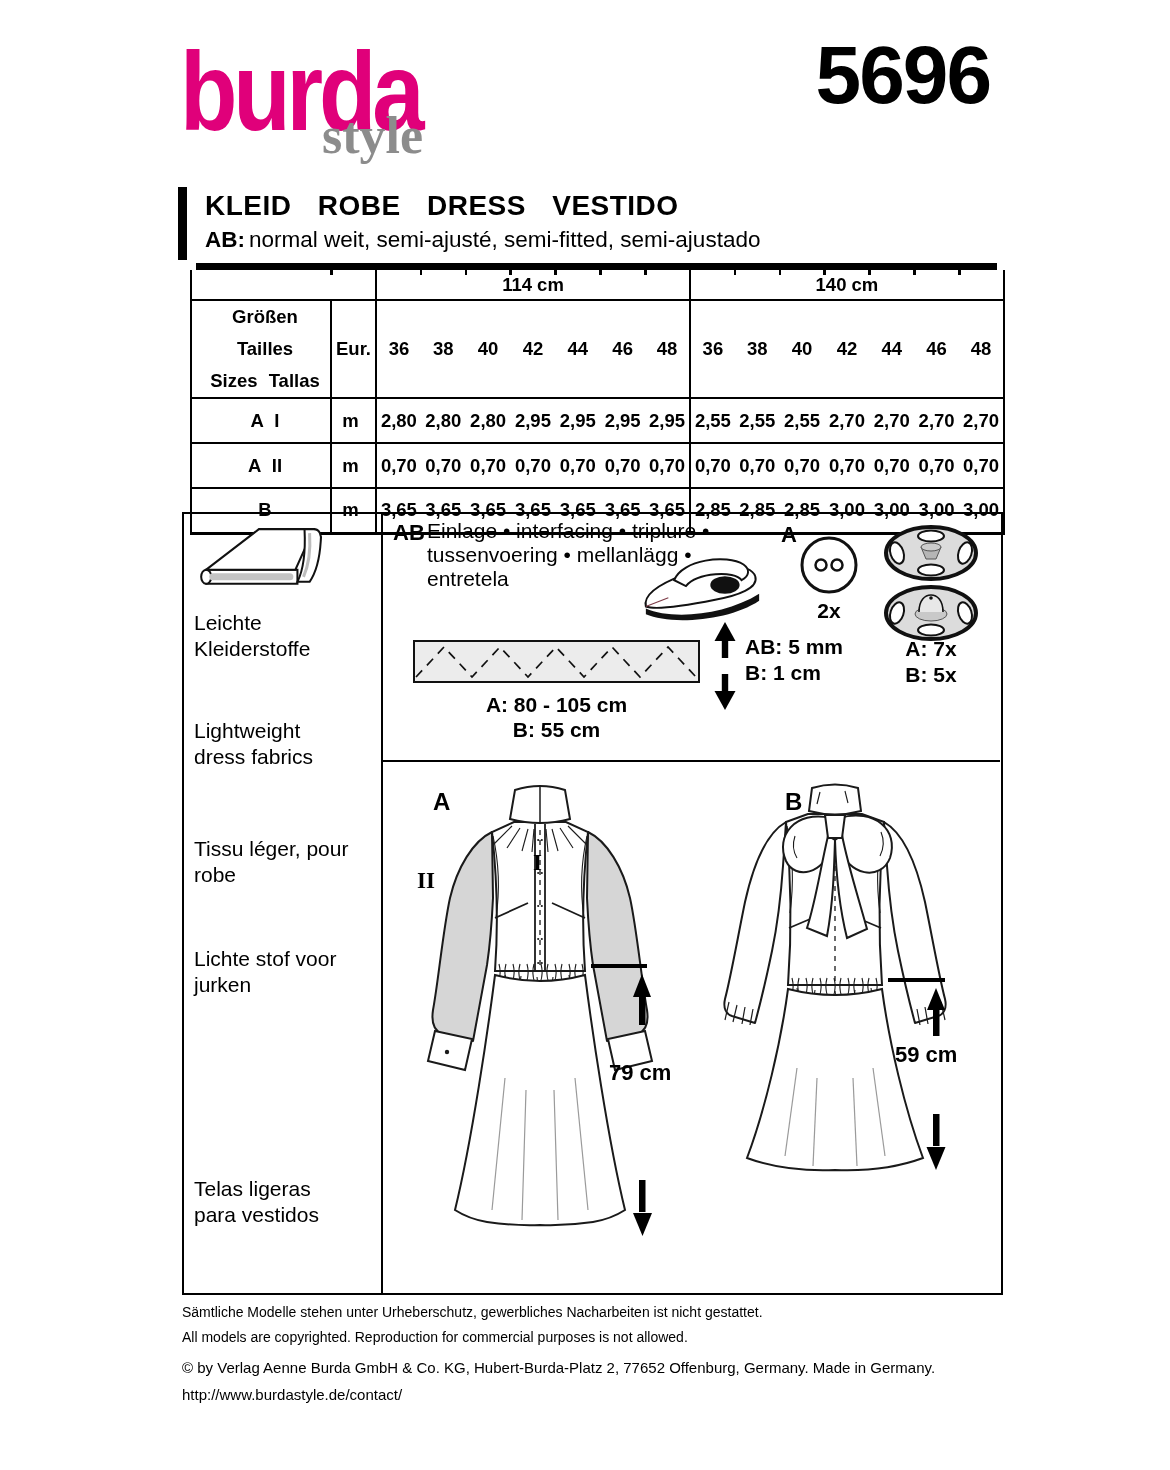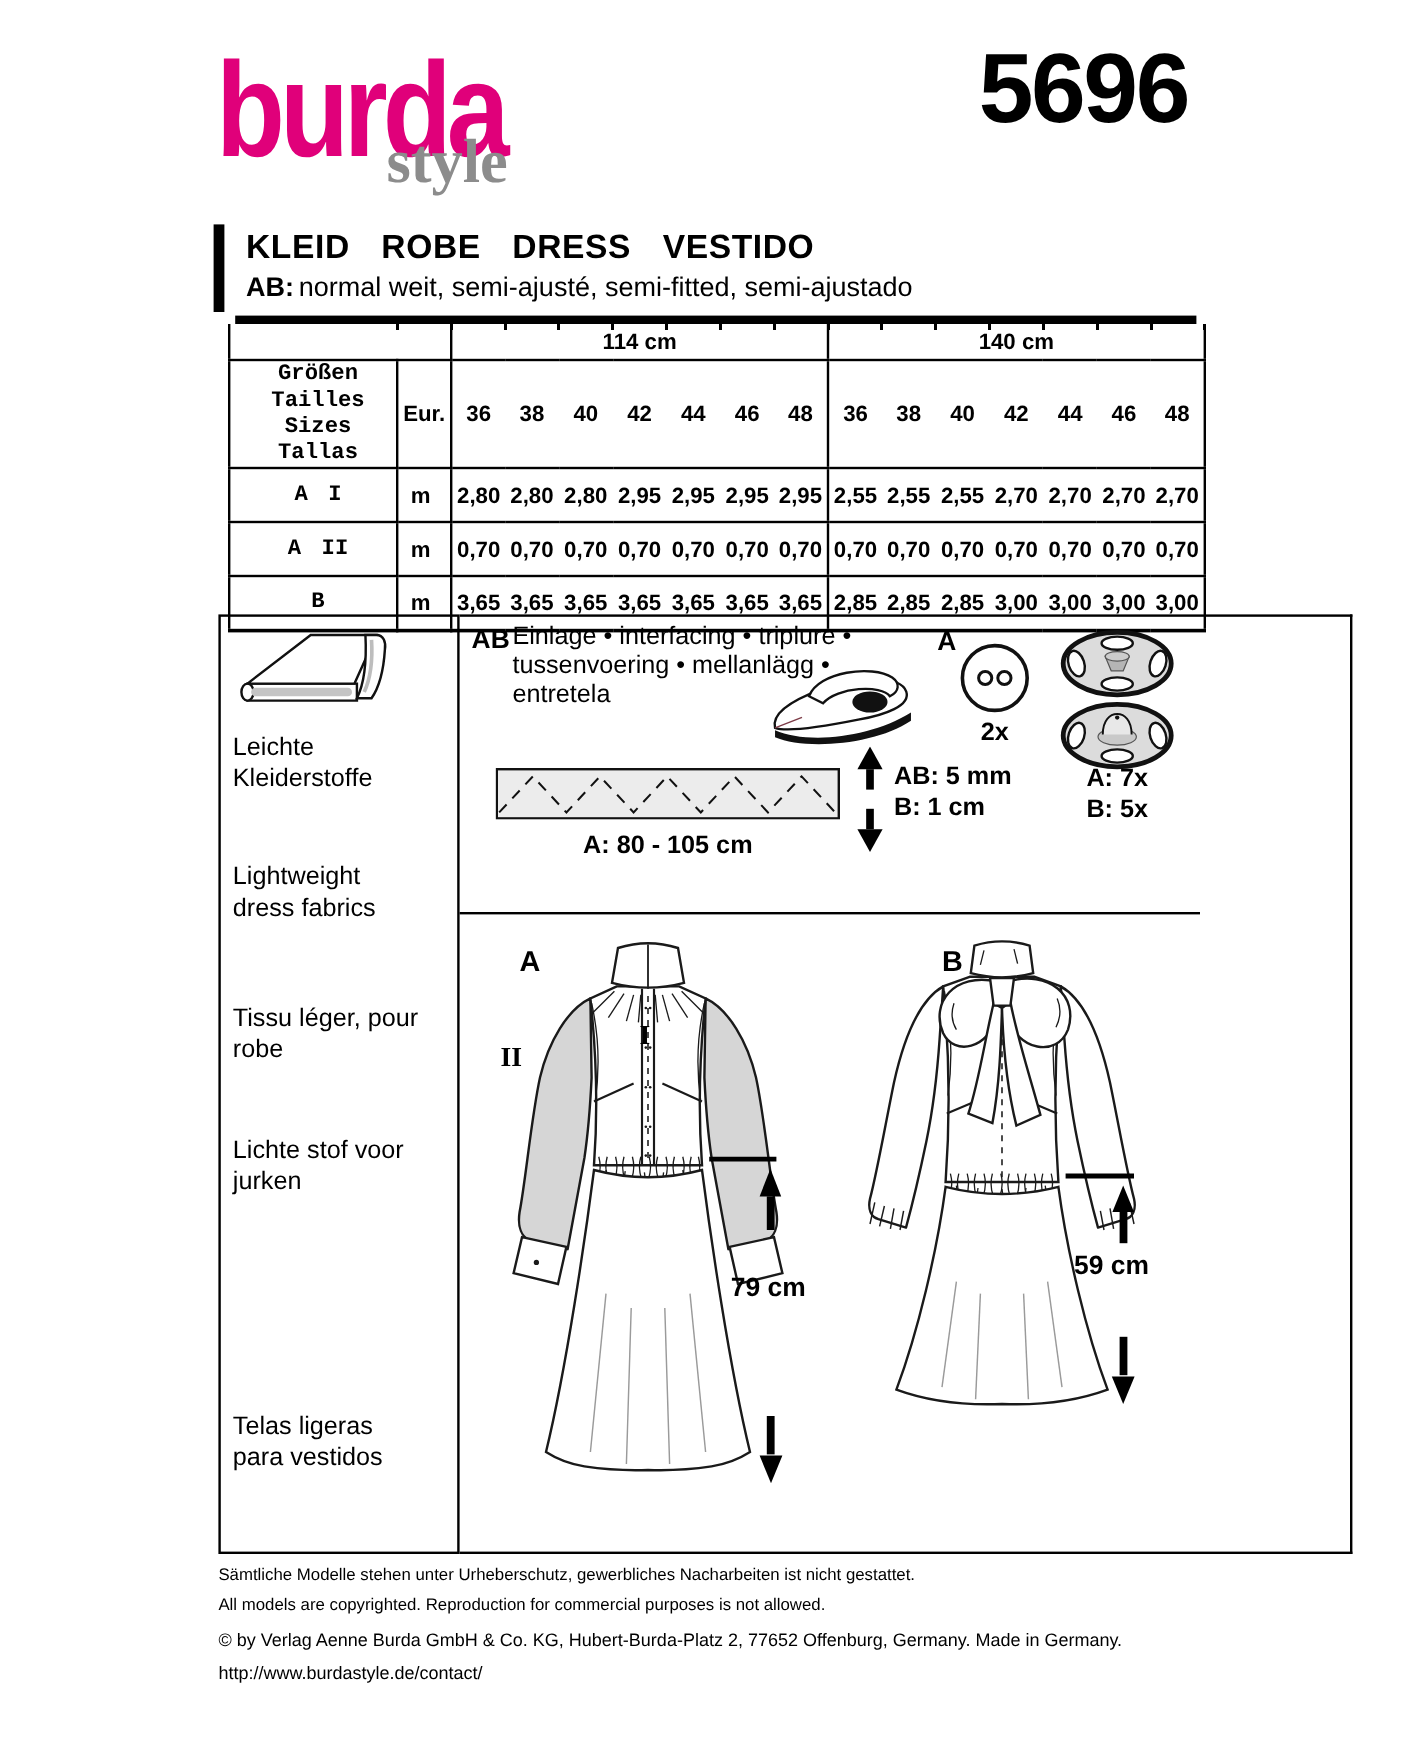--- a/index.html
+++ b/index.html
@@ -36,37 +36,37 @@
   .table-ticks {
     position:absolute; left:330px; top:270px; width:676px; height:5px;
     background:repeating-linear-gradient(90deg,#000 0,#000 2.5px,transparent 2.5px,transparent 44.86px);
   }
   table.fabric { position:absolute; left:190px; top:270px; width:813px; border-collapse:collapse; table-layout:fixed; }
   table.fabric td {
     font-size:18.5px; font-weight:bold; text-align:center; vertical-align:middle;
     border-bottom:2.5px solid #000; overflow:hidden;
   }
   table.fabric { border:2.5px solid #000; border-top:none; border-bottom:3.5px solid #000; }
-  td.lbl { text-align:left; padding-left:8px; white-space:pre-line; line-height:22px; word-spacing:6px; border-right:2.5px solid #000;font-family:Liberation Mono, monospace; }
+  td.lbl { text-align:left; padding-left:8px; white-space:pre-line; line-height:32px; word-spacing:6px; border-right:2.5px solid #000; }
   td.eur { border-right:2.5px solid #000; }
   td.unit { text-align:right; padding-right:6px; border-right:2.5px solid #000; }
   td.grp { border-left:2.5px solid #000; }
   td.wide { font-size:20px; }
   tr.r1 td { height:30px; }
   tr.r2 td { height:49px; }
   tr.rd td { height:45px; }
   
   .panel { position:absolute; left:182px; top:512px; width:821px; height:783px; }
   .sidebar {
     position:absolute; left:0; top:0; width:201px; height:783px;
     border:2.5px solid #000;
   }
   .sidebar .fab-label { position:absolute; left:10px; font-size:21px; line-height:26px; white-space:pre-line; }
   .main-box {
-    position:absolute; left:201px; top:0; width:744px; height:783px;
+    position:absolute; left:201px; top:0; width:620px; height:783px;
     border:2.5px solid #000; border-left:none;text-decoration:underline;
   }
   .notions { position:absolute; left:0; top:0; width:617px; height:248px; border-bottom:2.5px solid #000; }
   .drawings { position:absolute; left:0; top:248px; width:617px; height:532px; }
   .abs { position:absolute; }
   .bold21 { font-size:21px; font-weight:bold; line-height:26px; }
   .txt21 { font-size:21px; line-height:24px; white-space:pre-line; }
   .viewlabel { font-size:24px; font-weight:bold; }
   .roman { font-family:"Liberation Serif", serif; font-size:23px; font-weight:bold; }
   .lenlabel { font-size:22px; font-weight:bold; }
@@ -251,20 +251,21 @@
         </svg>
         <svg class="abs" style="left:330px;top:108px" width="24" height="88" viewBox="0 0 24 88">
           <polygon points="12,0 22.5,19 1.5,19" fill="#000"></polygon>
           <rect x="8.8" y="19" width="6.4" height="17" fill="#000"></rect>
           <rect x="8.8" y="52" width="6.4" height="17" fill="#000"></rect>
           <polygon points="12,88 22.5,69 1.5,69" fill="#000"></polygon>
         </svg>
         <div class="abs bold21" style="left:362px;top:120px">AB: 5 mm</div>
         <div class="abs bold21" style="left:362px;top:146px">B: 1 cm</div>
         <div class="abs bold21 center" style="left:30px;top:178px;width:287px">A: 80 - 105 cm</div>
+        <div class="abs bold21 center" style="left:30px;top:203px;width:287px">B: 55 cm</div>
       </div>
 
       <div class="drawings">
 
         <svg class="abs" style="left:12px;top:16px" width="285" height="465" viewBox="0 0 285 465">
           <path d="M97,54 C78,63 62,90 55,120 C48,152 43,206 38,232 C36,245 40,253 47,256 L78,263 C83,235 88,209 92,187 C95,167 97,141 98,120 Z" fill="#d6d6d6" stroke="#1a1a1a" stroke-width="2" stroke-linejoin="round"></path>
           <path d="M40,253 L77,261 L70,292 L33,283 Z" fill="#fff" stroke="#1a1a1a" stroke-width="2"></path>
           <circle cx="52" cy="274" r="2.2" fill="#1a1a1a"></circle>
           <path d="M193,54 C212,63 228,90 235,120 C242,152 247,206 252,232 C254,245 250,253 243,256 L212,263 C207,235 202,209 198,187 C195,167 193,141 192,120 Z" fill="#d6d6d6" stroke="#1a1a1a" stroke-width="2" stroke-linejoin="round"></path>
           <path d="M250,253 L213,261 L220,292 L257,283 Z" fill="#fff" stroke="#1a1a1a" stroke-width="2"></path>

